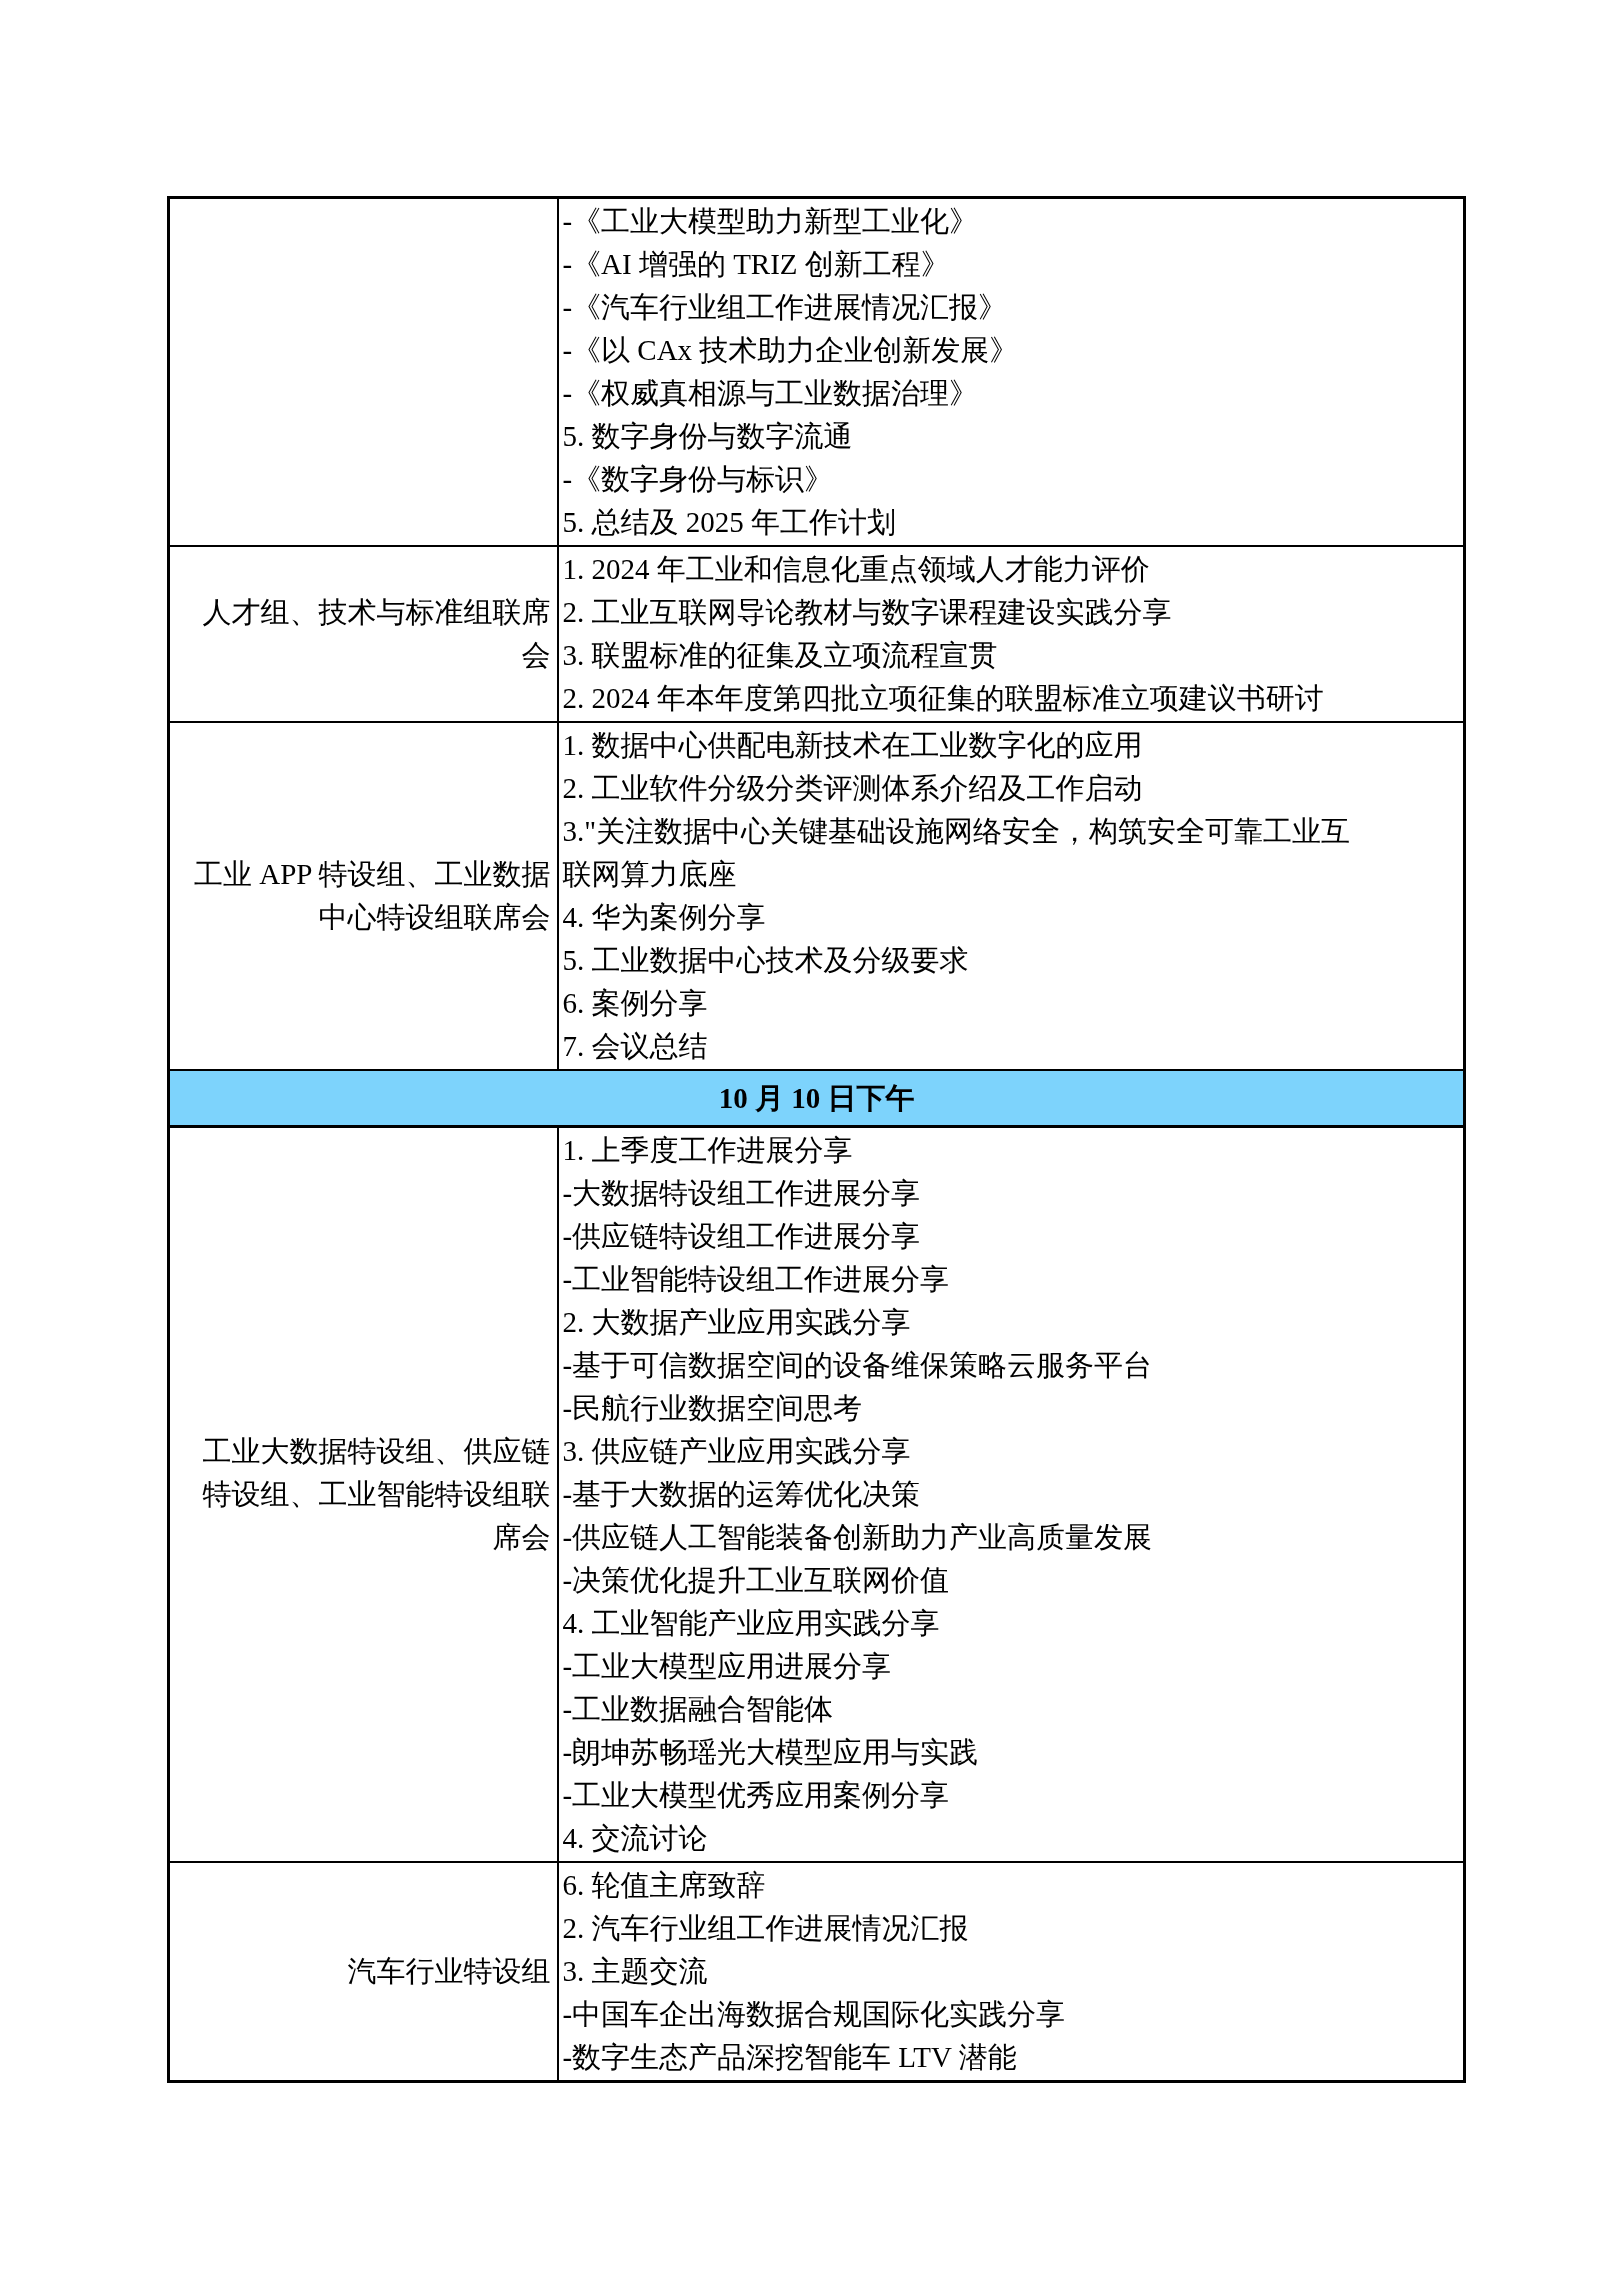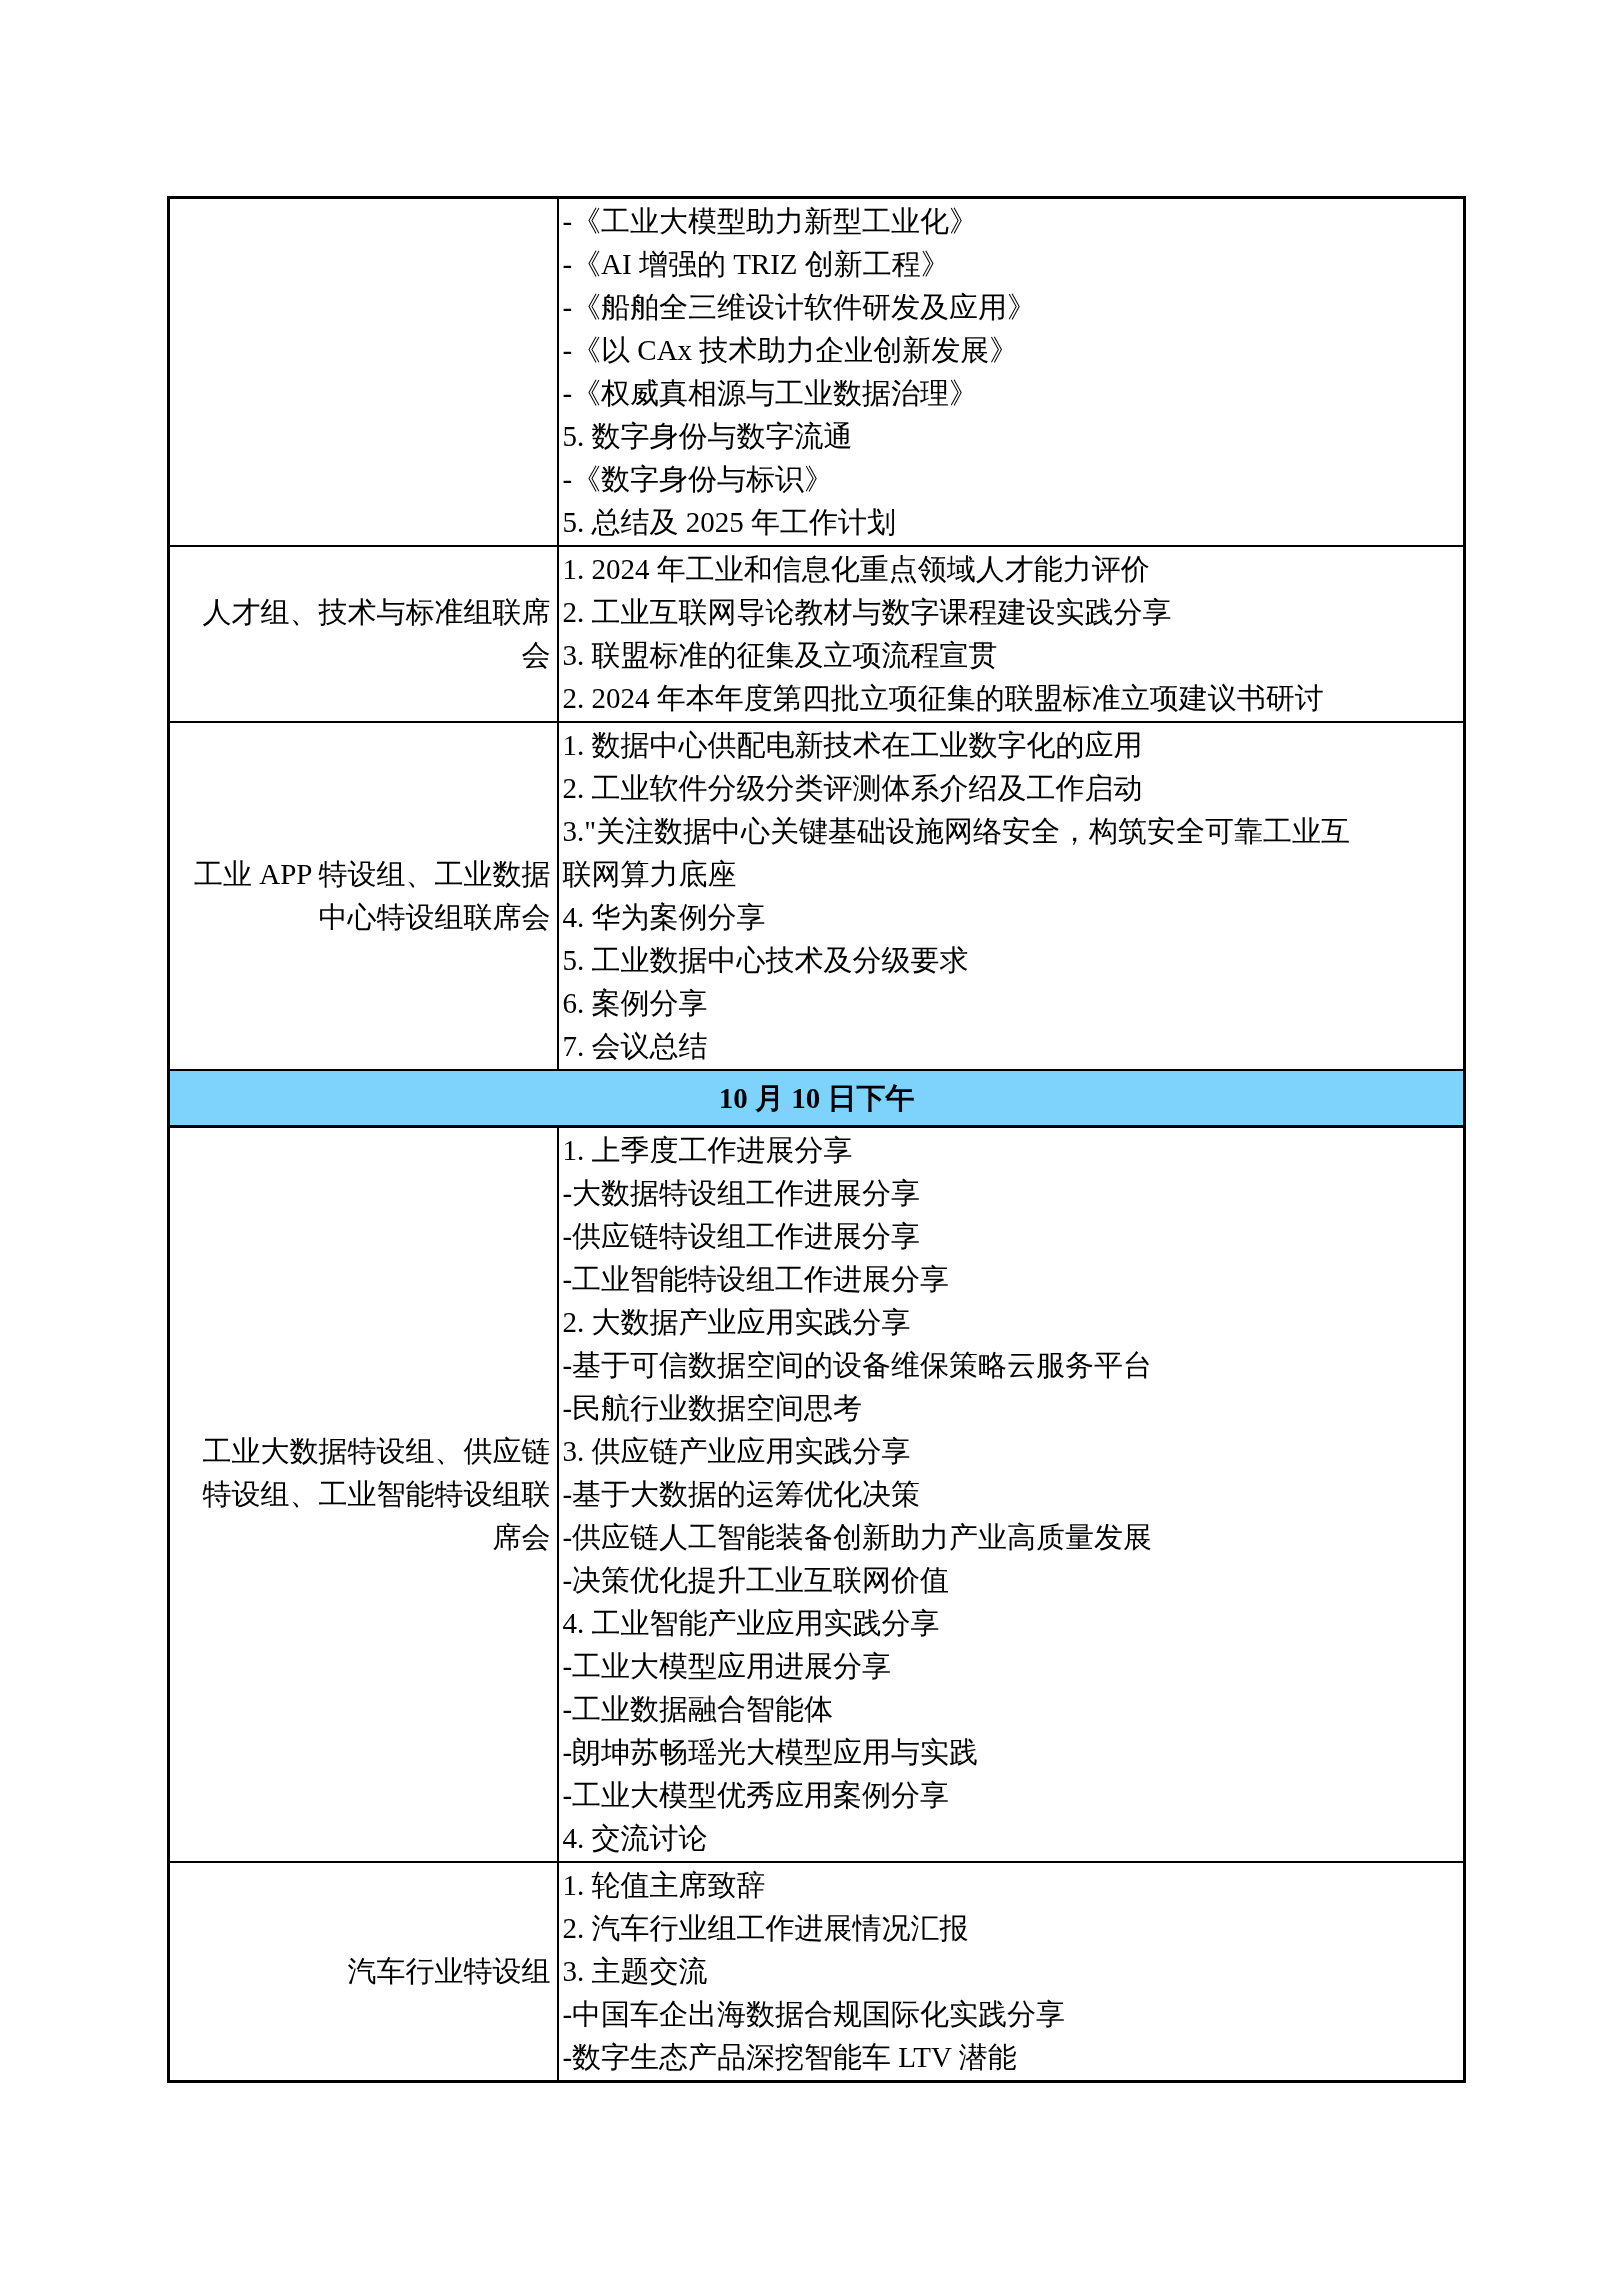--- a/index.html
+++ b/index.html
@@ -56,21 +56,21 @@
         <col class="c1">
         <col class="c2">
       </colgroup>
     <tbody>
 
       <tr style="height:344px;">
         <td class="g"></td>
         <td class="a">
           <div class="item">-《工业大模型助力新型工业化》</div>
           <div class="item">-《AI 增强的 TRIZ 创新工程》</div>
-          <div class="item">-《船舶全三维设计软件研发及应用》</div>
+          <div class="item">-《汽车行业组工作进展情况汇报》</div>
           <div class="item">-《以 CAx 技术助力企业创新发展》</div>
           <div class="item">-《权威真相源与工业数据治理》</div>
           <div class="item">5. 数字身份与数字流通</div>
           <div class="item">-《数字身份与标识》</div>
           <div class="item">5. 总结及 2025 年工作计划</div>
         </td>
       </tr>
 
       <tr style="height:173px;">
         <td class="g">人才组、技术与标准组联席会</td>
@@ -119,21 +119,21 @@
           <div class="item">-工业数据融合智能体</div>
           <div class="item">-朗坤苏畅瑶光大模型应用与实践</div>
           <div class="item">-工业大模型优秀应用案例分享</div>
           <div class="item">4. 交流讨论</div>
         </td>
       </tr>
 
       <tr style="height:213px;">
         <td class="g">汽车行业特设组</td>
         <td class="a">
-          <div class="item">1. 轮值主席致辞</div>
+          <div class="item">6. 轮值主席致辞</div>
           <div class="item">2. 汽车行业组工作进展情况汇报</div>
           <div class="item">3. 主题交流</div>
           <div class="item">-中国车企出海数据合规国际化实践分享</div>
           <div class="item">-数字生态产品深挖智能车 LTV 潜能</div>
         </td>
       </tr>
 
     </tbody>
   </table>
 </div>

